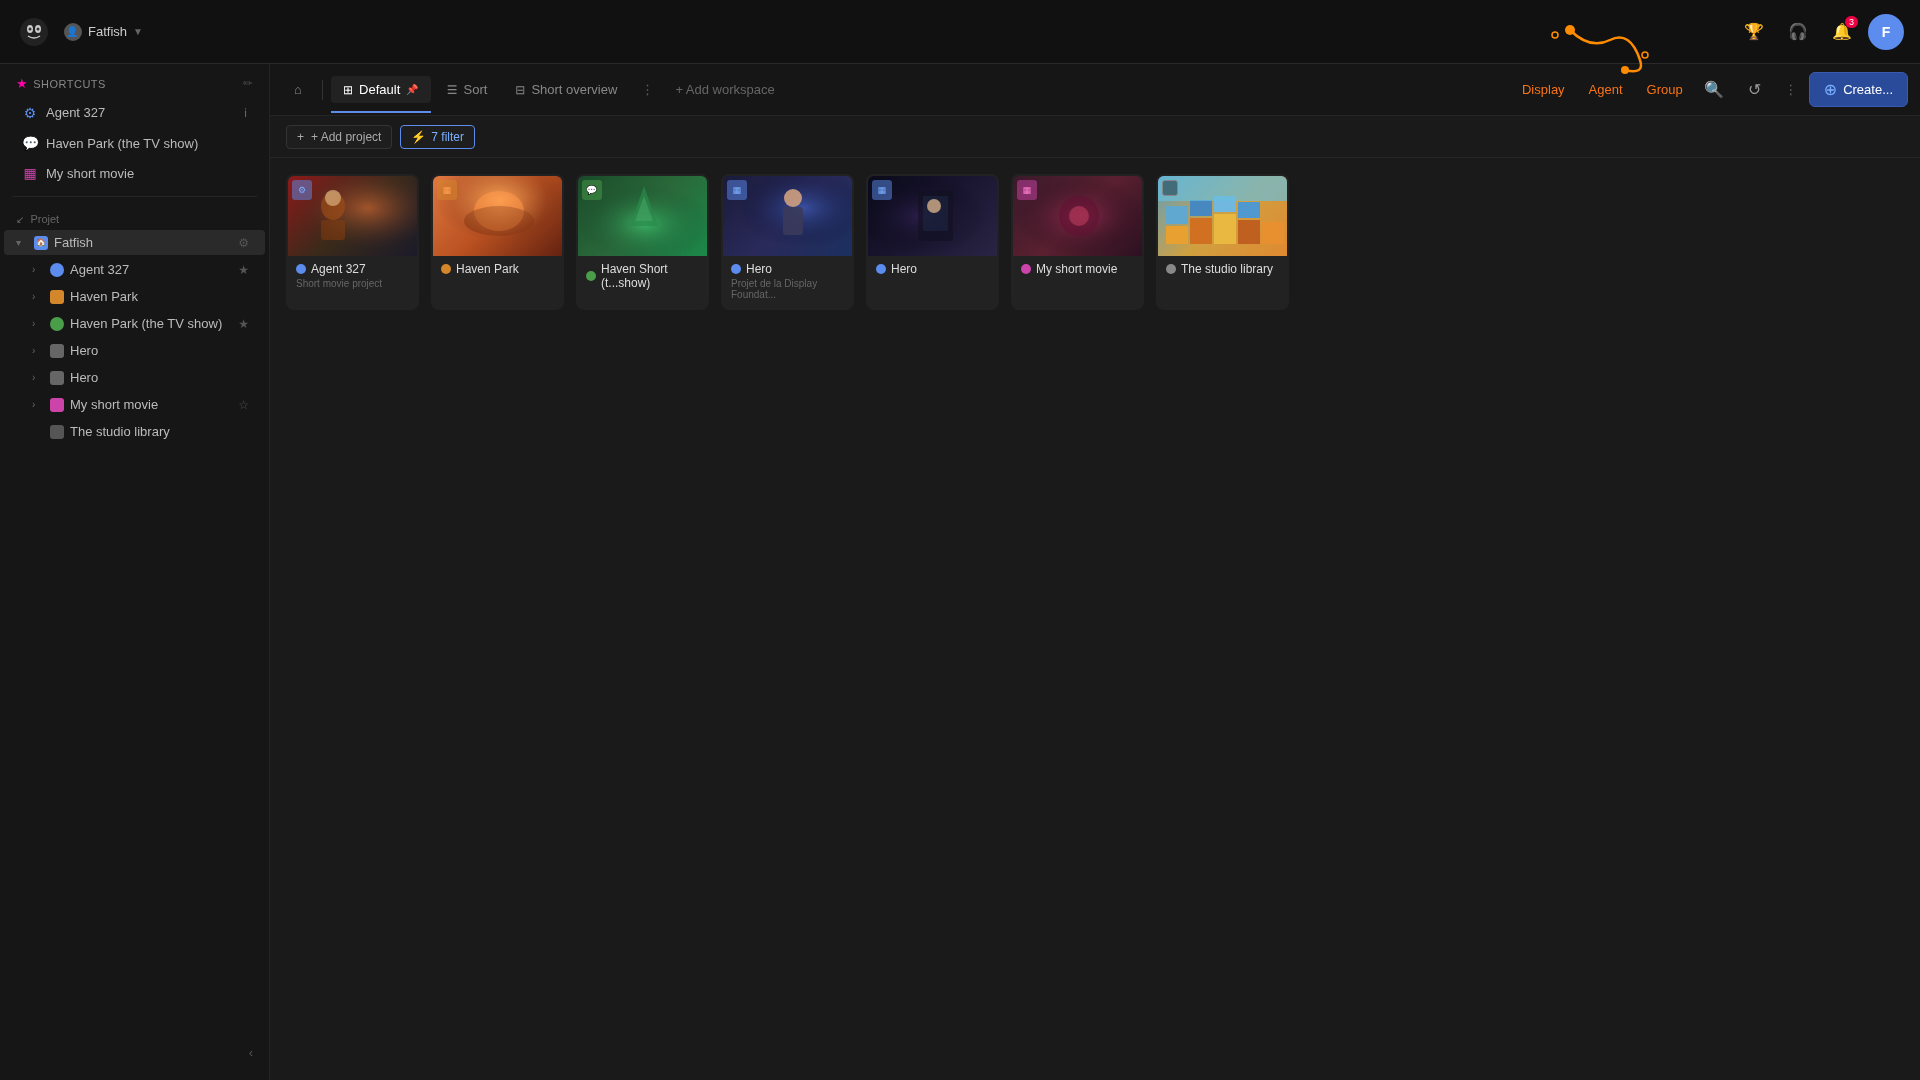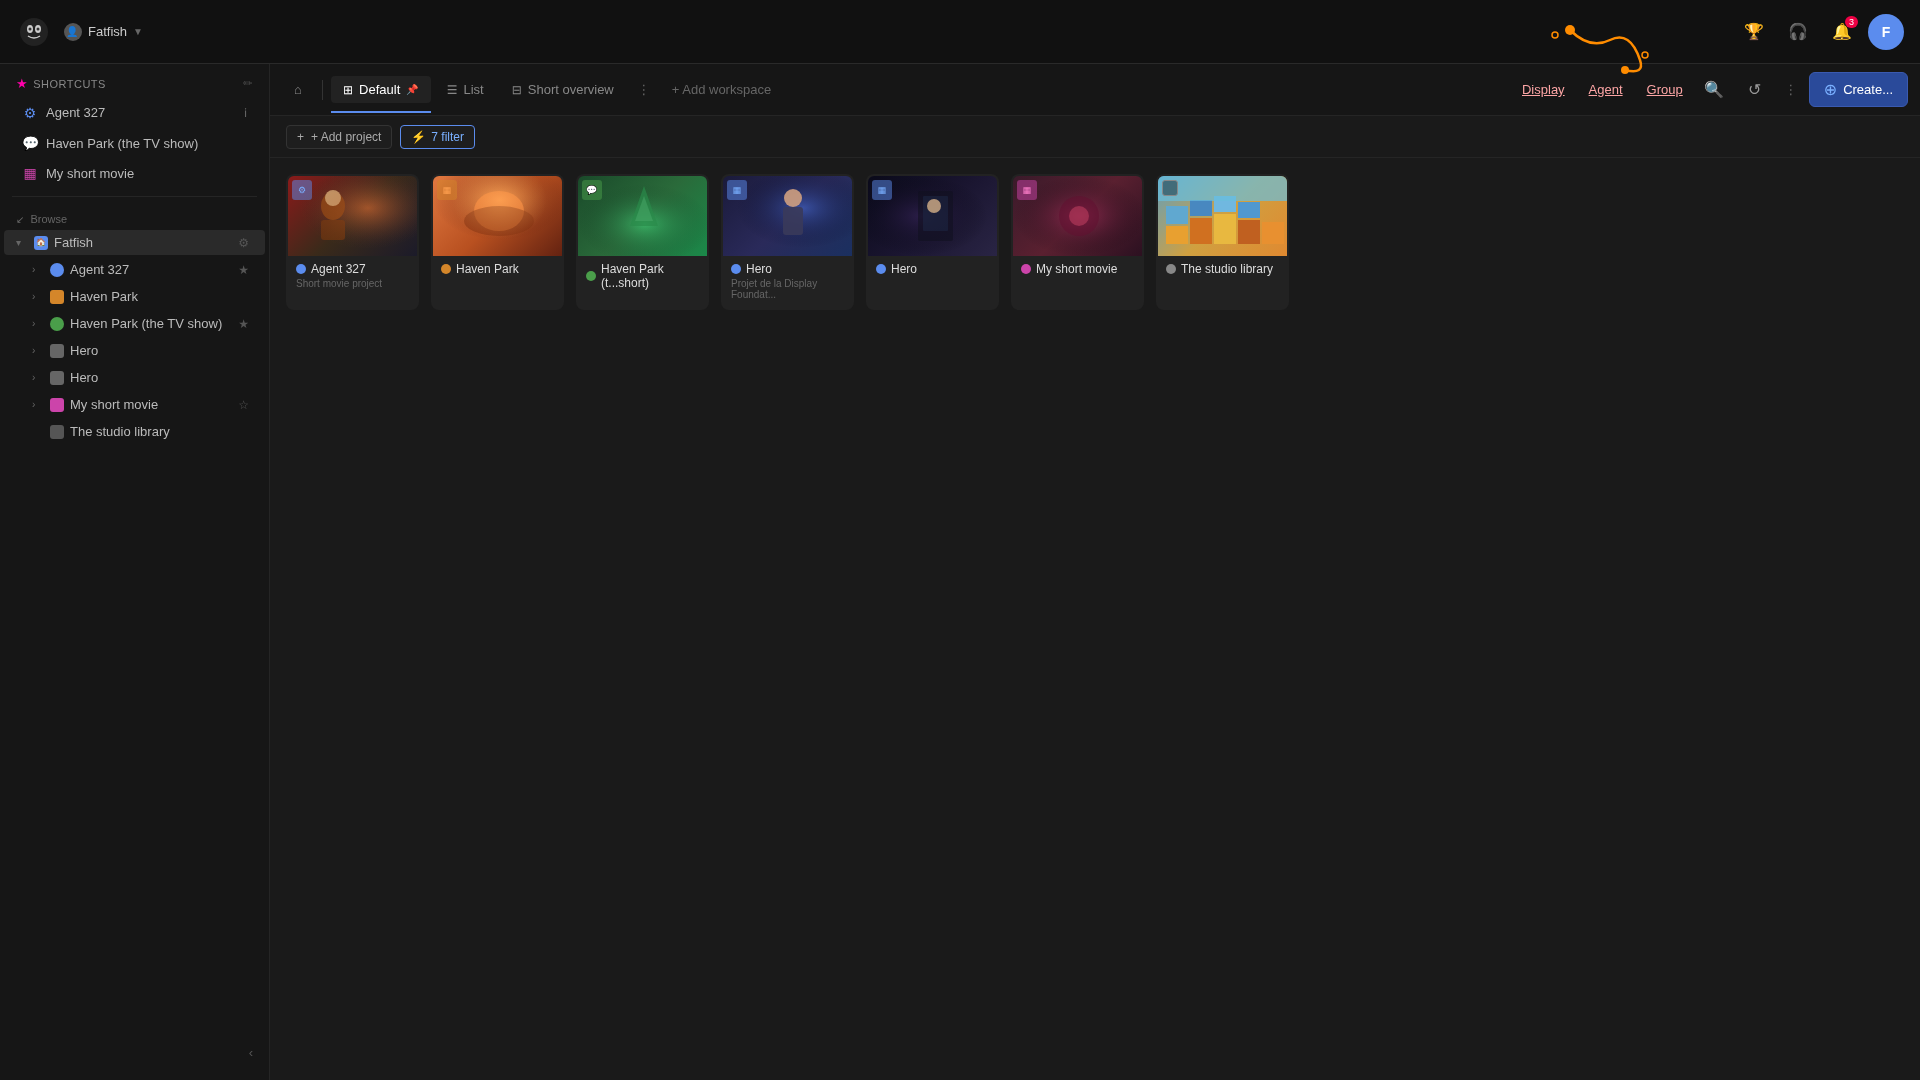--- a/index.html
+++ b/index.html
@@ -211,23 +211,22 @@
     }
     .add-workspace-btn {
       display: flex; align-items: center; gap: 4px;
       padding: 6px 10px; border-radius: 4px;
       cursor: pointer; color: #666; font-size: 13px;
     }
     .toolbar-spacer { flex: 1; }
     .toolbar-action-btn {
       display: flex; align-items: center; gap: 4px;
       padding: 5px 10px; border-radius: 4px;
-      cursor: pointer; color: #fca5a5; font-size: 13px;
+      cursor: pointer; color: #f97316; font-size: 13px;
       background: transparent;
-      text-decoration: underline;
     }
     .create-btn {
       display: flex; align-items: center; gap: 6px;
       padding: 7px 14px; border-radius: 6px;
       cursor: pointer; color: #fff; font-size: 13px;
       background: #2a4a9a;
       border: 1px solid #3a5ab0;
       font-weight: 500;
     }
     .create-btn .plus-icon { font-size: 16px; color: #7ab0ff; }
@@ -399,21 +398,21 @@
       <span class="item-label">Haven Park (the TV show)</span>
     </div>
     <div class="sidebar-item">
       <span class="item-icon icon-pink">▦</span>
       <span class="item-label">My short movie</span>
     </div>
 
     <div class="sidebar-divider"></div>
 
     <div class="browse-label">
-      <span>Browse</span>
+      <span>Projet</span>
     </div>
 
     <div class="tree-item active">
       <span class="chevron">▾</span>
       <span style="width:14px;height:14px;background:#5b8cee;border-radius:3px;margin-right:6px;display:flex;align-items:center;justify-content:center;font-size:8px;color:#fff;flex-shrink:0;">🏠</span>
       <span class="item-name">Fatfish</span>
       <span class="tree-right">⚙</span>
     </div>
 
     <div class="tree-item" style="padding-left:28px;">
@@ -475,21 +474,21 @@
       <div class="toolbar-divider-v"></div>
 
       <div class="tab-btn active">
         <span class="grid-icon">⊞</span>
         <span>Default</span>
         <span style="font-size:10px;color:#888;">📌</span>
       </div>
 
       <div class="tab-btn">
         <span class="grid-icon">☰</span>
-        <span>List</span>
+        <span>Sort</span>
       </div>
 
       <div class="tab-btn">
         <span class="grid-icon">⊟</span>
         <span>Short overview</span>
       </div>
 
       <div class="more-btn">
         <span>⋮</span>
       </div>
@@ -607,21 +606,21 @@
               <polygon points="66,10 80,50 52,50" fill="#2a8a4a" opacity="0.7"></polygon>
               <polygon points="66,20 75,45 57,45" fill="#4aaa6a" opacity="0.5"></polygon>
             </svg>
             <div class="overlay-icon" style="background:rgba(74,158,74,0.5);">
               <span style="color:#4aee8a;font-size:9px;">💬</span>
             </div>
           </div>
           <div class="card-info">
             <div class="card-name-row">
               <div class="card-type-dot" style="background:#4a9e4a;"></div>
-              <span class="card-name">Haven Park (t...short)</span>
+              <span class="card-name">Haven Short (t...show)</span>
             </div>
           </div>
         </div>
 
         <div class="project-card">
           <div class="card-thumbnail thumb-hero1">
             <svg width="133" height="80" viewBox="0 0 133 80" style="position:absolute;top:0;left:0;">
               <defs>
                 <radialGradient id="h1" cx="60%" cy="40%">
                   <stop offset="0%" stop-color="#4060c0" stop-opacity="0.7"></stop>

